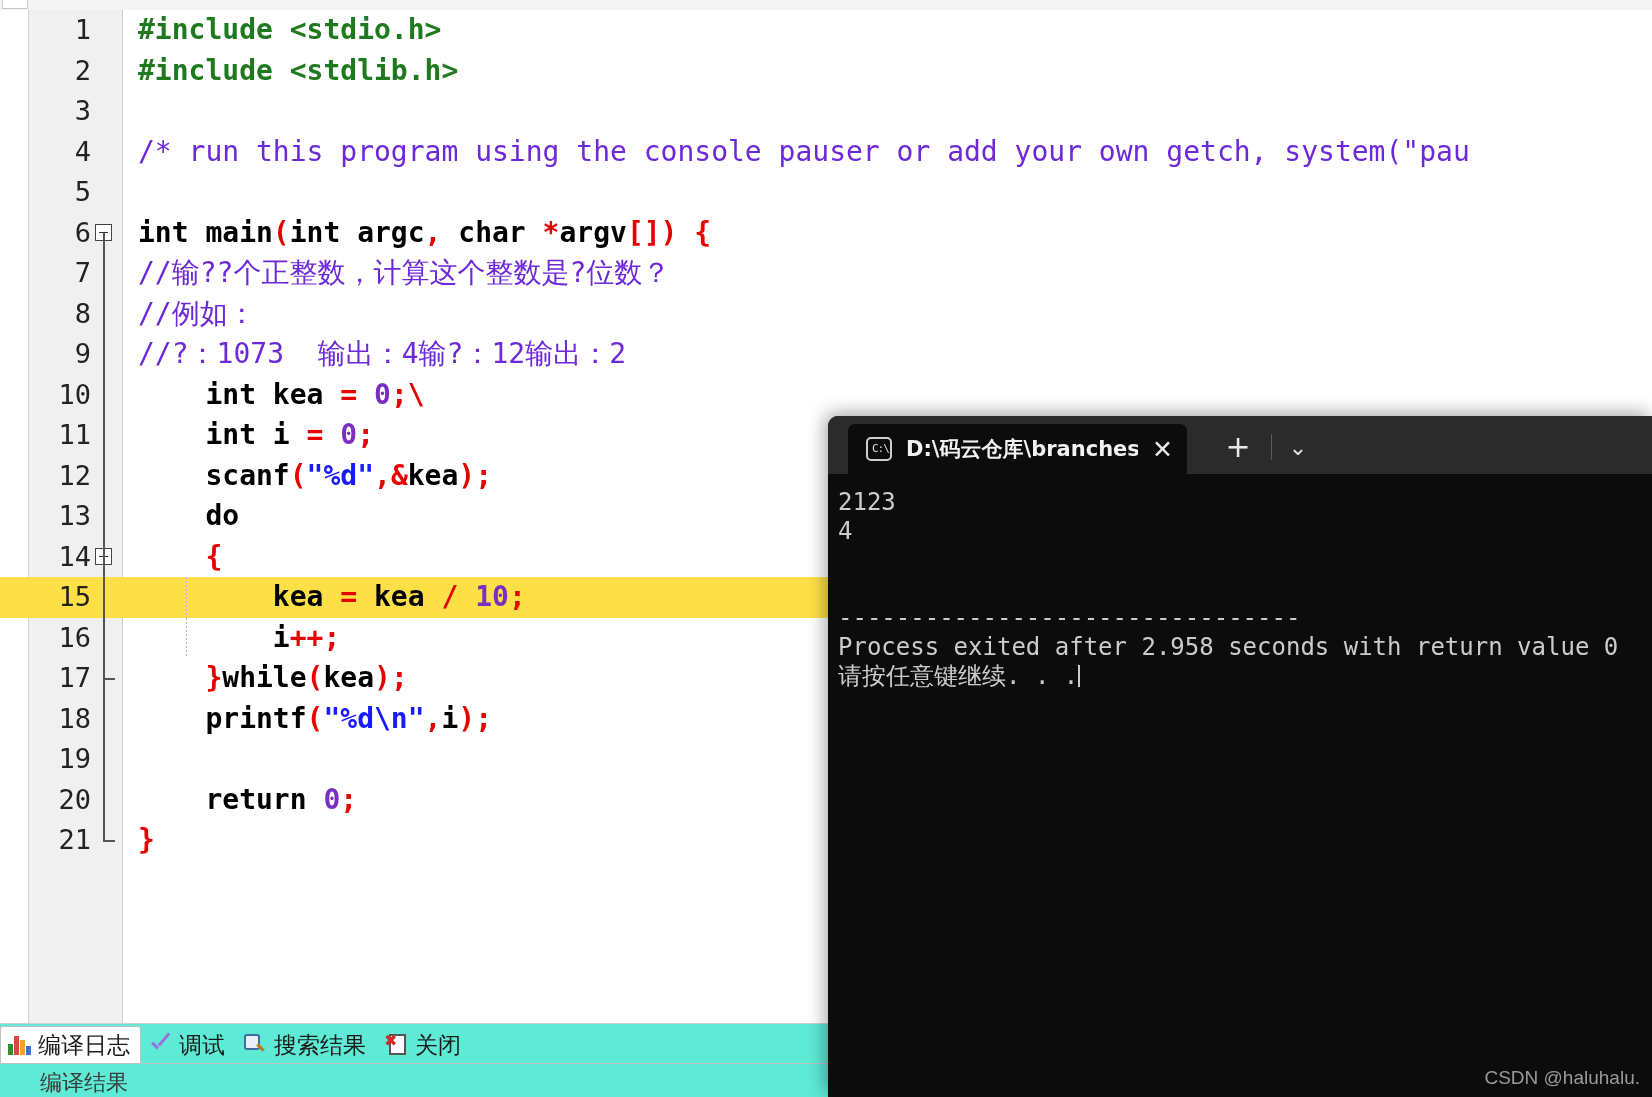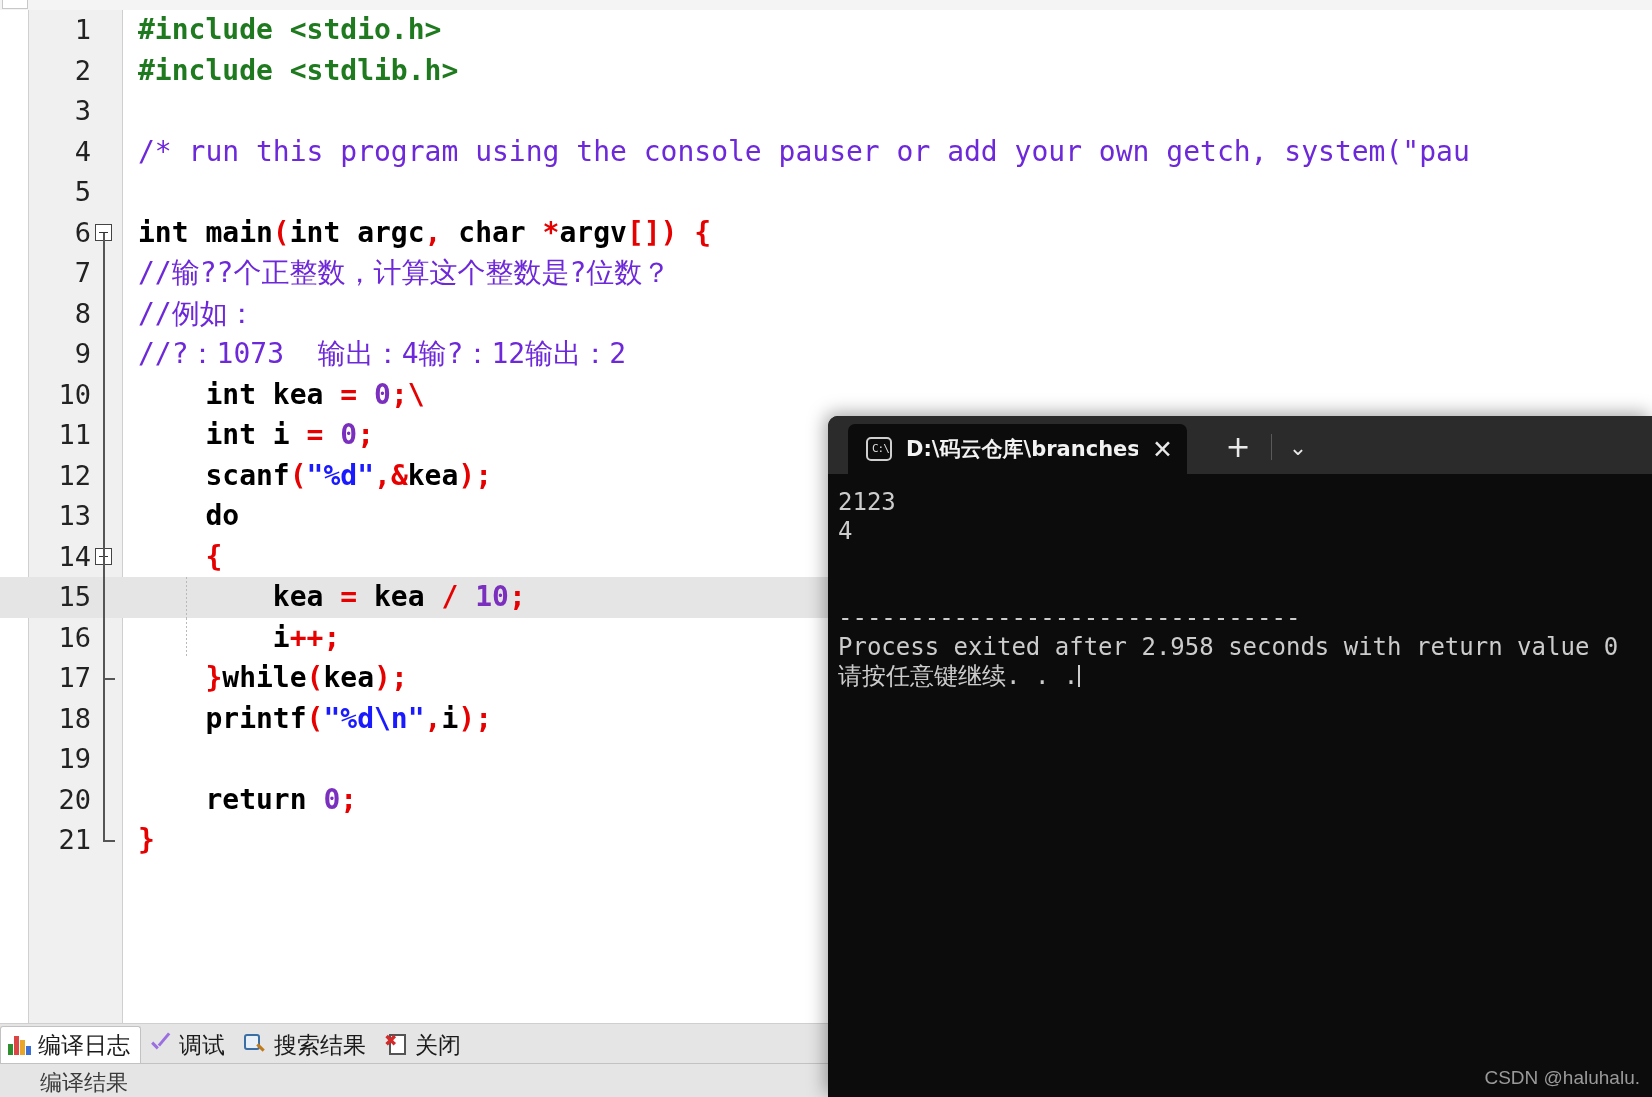--- a/index.html
+++ b/index.html
@@ -17,21 +17,21 @@
   .top-sliver{position:absolute;left:0;top:0;width:1652px;height:10px;background:#f4f4f4;border-bottom:1px solid #dcdcdc;}
   .top-sliver .nub{position:absolute;left:2px;top:0;width:26px;height:9px;background:#ffffff;border:1px solid #c8c8c8;border-top:none;box-sizing:border-box;}
 
   
   #editor{position:absolute;left:0;top:10px;width:1652px;height:1013px;background:#ffffff;overflow:hidden;}
   .left-rail{position:absolute;left:0;top:0;width:28px;height:1013px;background:#ffffff;border-right:1px solid #d0d0d0;}
   .gutter{position:absolute;left:29px;top:0;width:93px;height:1013px;background:#f0f0f0;border-right:1px solid #cfcfcf;}
 
   .code-rows{position:absolute;left:0;top:0;width:1652px;}
   .row{position:relative;height:40.5px;line-height:40.5px;white-space:pre;}
-  .row.hl{background:#e5e5e5;}
+  .row.hl{background:#fde047;}
 
   .lnum{position:absolute;left:29px;top:0;width:62px;text-align:right;
         font-family:"DejaVu Sans Mono","Liberation Mono",monospace;
         font-size:27px;color:#222;letter-spacing:0px;}
   .fold{position:absolute;left:95px;top:11px;width:17px;height:17px;border:1px solid #444;background:#fff;box-sizing:border-box;}
   .fold:before{content:"";position:absolute;left:3px;top:7px;width:9px;height:1px;background:#333;}
   .foldline{position:absolute;left:103px;width:2px;background:#555;}
   .foldend{position:absolute;left:103px;width:12px;height:2px;background:#555;}
 
   .ctext{position:absolute;left:118px;top:0;
@@ -40,21 +40,21 @@
   .pp{color:#1f7a1f;font-weight:bold;}
   .cm{color:#6d28d9;}
   .str{color:#1a1aff;font-weight:bold;}
   .pun{color:#e60000;font-weight:bold;}
   .num{color:#7b2fbe;font-weight:bold;}
   .pln{color:#000;font-weight:bold;}
   .indentguide{position:absolute;top:0;width:1px;height:40.5px;
                background:repeating-linear-gradient(to bottom,#b9b9b9 0 2px,transparent 2px 4px);}
 
   
-  #bottombar{position:absolute;left:0;top:1023px;width:1652px;height:74px;background:#e5e5e5;border-top:1px solid #cfcfcf;}
+  #bottombar{position:absolute;left:0;top:1023px;width:1652px;height:74px;background:#5eead4;border-top:1px solid #cfcfcf;}
   .tabstrip{position:absolute;left:0;top:2px;height:38px;display:flex;align-items:center;}
   .btab{display:flex;align-items:center;height:36px;padding:0 10px 0 6px;gap:7px;
         font-size:23px;color:#1a1a1a;border:1px solid transparent;}
   .btab.active{background:#ffffff;border:1px solid #c2c2c2;border-bottom-color:#ffffff;border-radius:3px 3px 0 0;}
   .btab .ic{width:24px;height:24px;position:relative;flex:0 0 24px;}
   .tabs-underline{position:absolute;left:0;top:39px;width:1652px;height:1px;background:#c2c2c2;}
   .statusline{position:absolute;left:40px;top:44px;font-size:22px;color:#3b3b3b;}
 
   
   .ic-chart i{position:absolute;bottom:2px;width:5px;background:#2f6fd0;}

